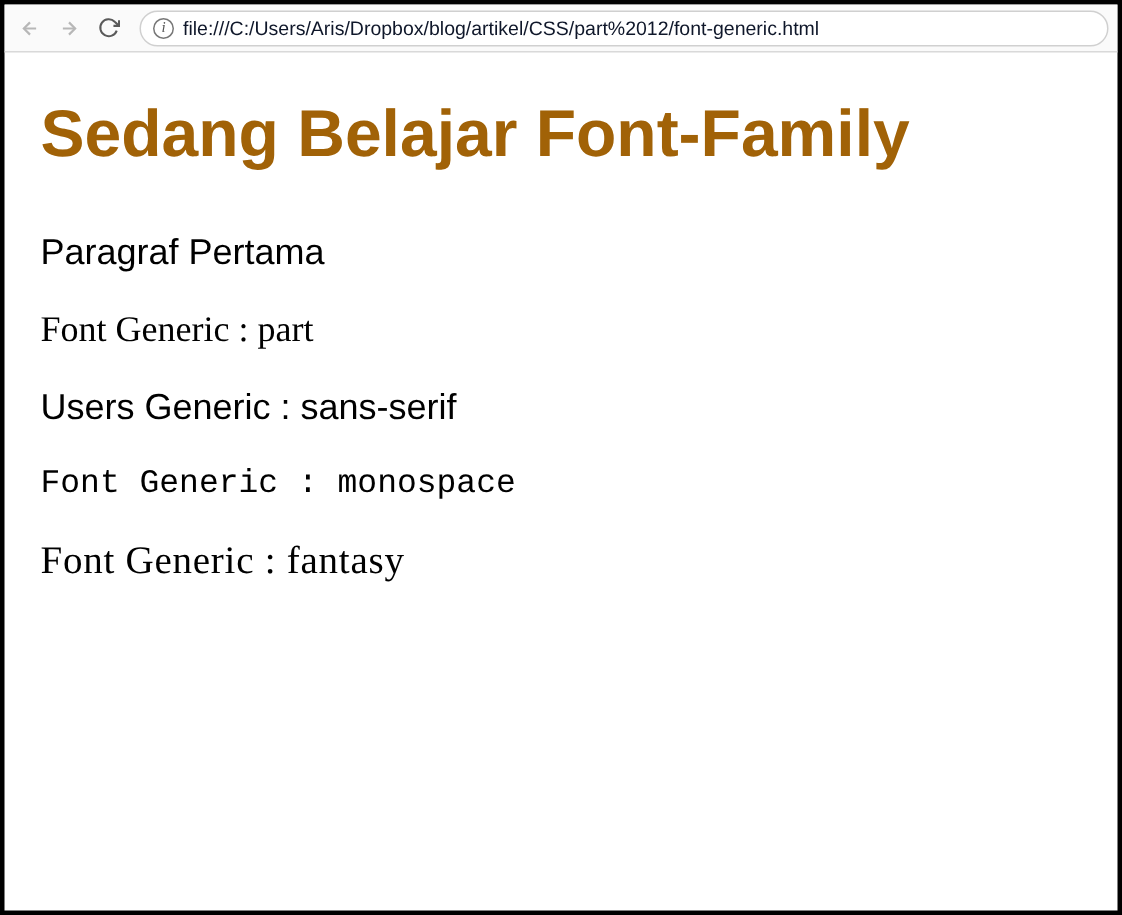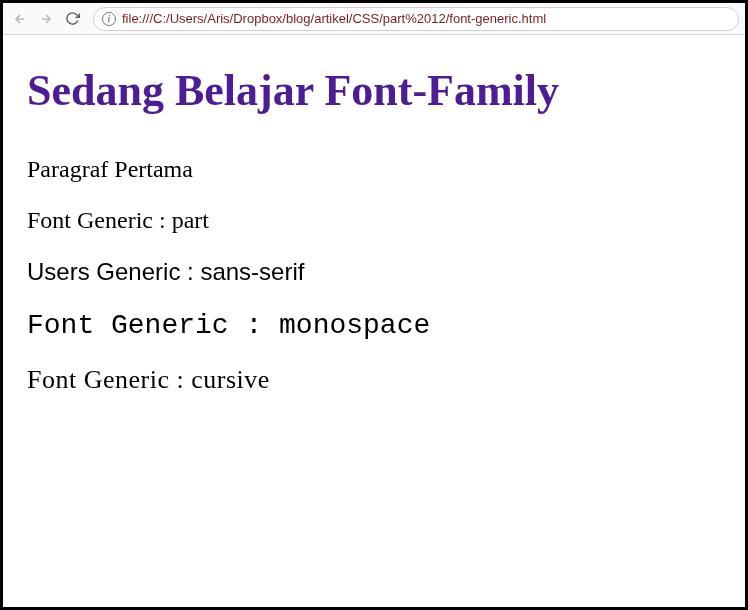--- a/index.html
+++ b/index.html
@@ -57,39 +57,39 @@
       font-size: 10px;
       color: #555;
       line-height: 1;
     }
     .addr-input {
       flex: 1;
       border: none;
       outline: none;
       font-size: 13px;
       font-family: "Segoe UI", Arial, sans-serif;
-      color: #7f1d1d;
+      color: #0f172a;
       background: transparent;
       padding: 0;
     }
     .page {
       padding: 18px 24px;
     }
     .h1 {
-      font-family: Liberation Serif, serif;
+      font-family: Liberation Sans, sans-serif;
       font-weight: bold;
       font-size: 44px;
       margin: 12px 0 18px;
-      color: #4c1d95;
+      color: #a16207;
     }
     .p { margin: 24px 0; font-size: 24px; color: #000; }
-    .p-default { font-family: Liberation Serif, serif; margin-top: 40px; }
+    .p-default { font-family: Liberation Sans, sans-serif; margin-top: 40px; }
     .p-serif   { font-family: "Times New Roman", Times, serif; }
     .p-sans    { font-family: Arial, Helvetica, sans-serif; }
-    .p-mono    { font-family: "Courier New", Courier, monospace; font-size: 28px; }
+    .p-mono    { font-family: "Courier New", Courier, monospace; font-size: 22px; }
     .p-cursive { font-family: "Comic Sans MS", cursive; }
     .p-fantasy { font-family: Impact, fantasy; font-size: 26px; letter-spacing: 0.5px; }
   </style>
 </head>
 <body>
 
 <div class="toolbar">
   <div class="nav-btn">
     <svg width="14" height="14" viewBox="0 0 24 24" fill="none" stroke="currentColor" stroke-width="2.5">
         <path d="M19 12H5"></path>
@@ -113,14 +113,14 @@
     <input class="addr-input" type="text" value="file:///C:/Users/Aris/Dropbox/blog/artikel/CSS/part%2012/font-generic.html" style="">
   </div>
 </div>
 
 <div class="page">
   <h1 class="h1">Sedang Belajar Font-Family</h1>
   <p class="p p-default">Paragraf Pertama</p>
   <p class="p p-serif">Font Generic : part</p>
   <p class="p p-sans">Users Generic : sans-serif</p>
   <p class="p p-mono">Font Generic : monospace</p>
-  <p class="p p-fantasy">Font Generic : cursive</p>
+  <p class="p p-fantasy">Font Generic : fantasy</p>
 </div>
 
 </body></html>

